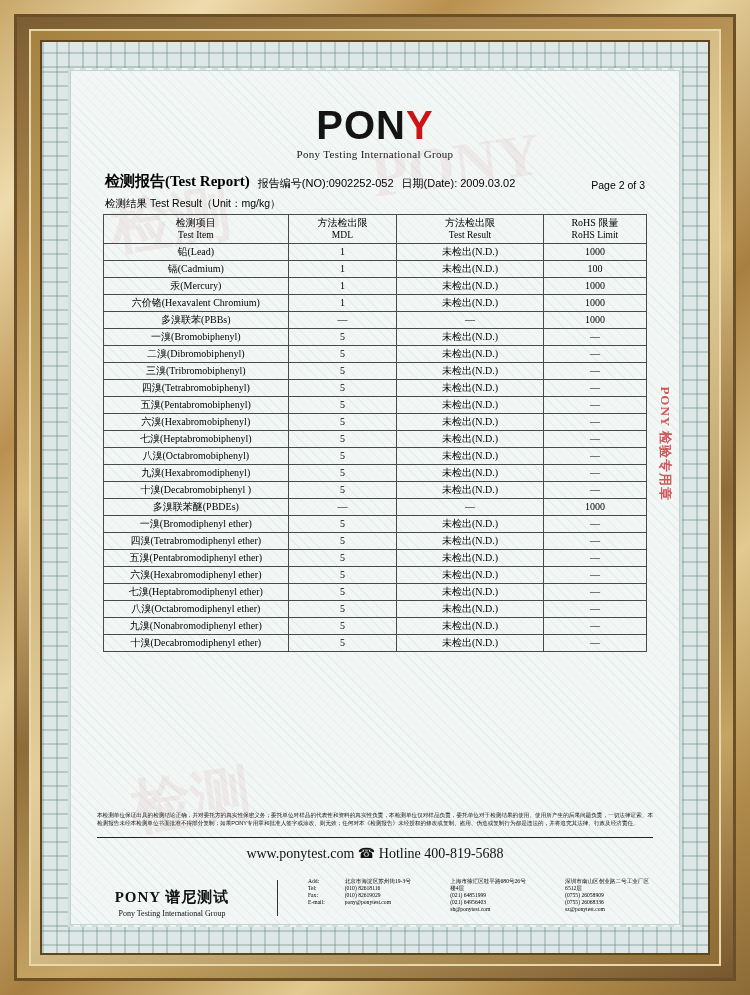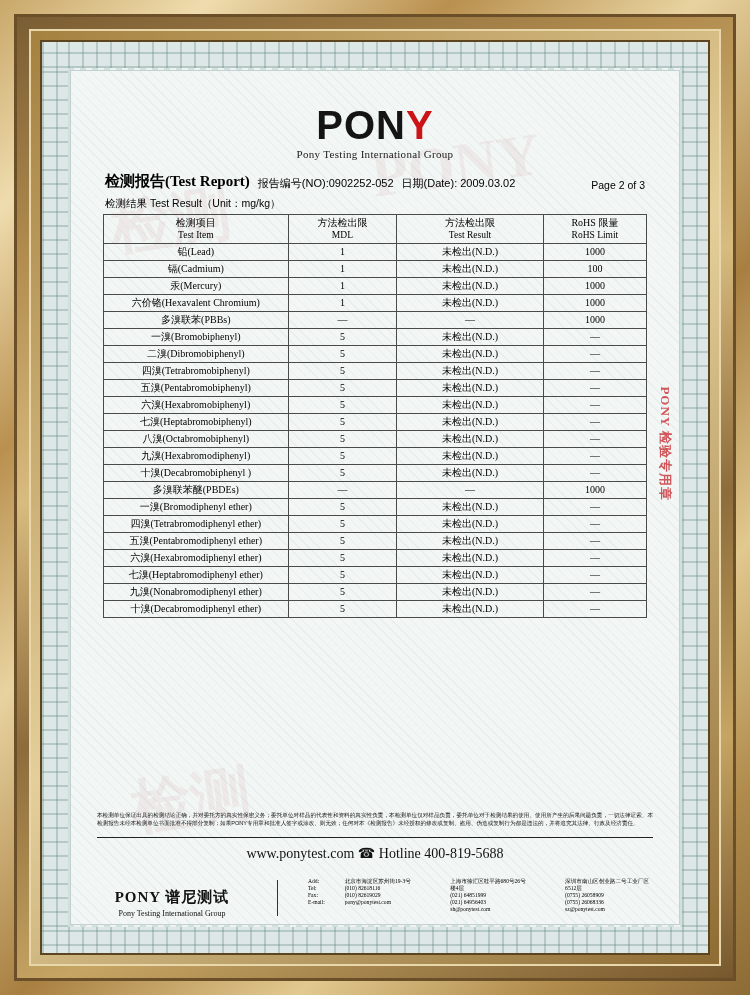--- a/index.html
+++ b/index.html
@@ -264,20 +264,26 @@
                     <td>未检出(N.D.)</td>
                     <td>—</td>
                   </tr>
                   <tr>
                     <td>二溴(Dibromobiphenyl)</td>
                     <td>5</td>
                     <td>未检出(N.D.)</td>
                     <td>—</td>
                   </tr>
                   <tr>
+                    <td>三溴(Tribromobiphenyl)</td>
+                    <td>5</td>
+                    <td>未检出(N.D.)</td>
+                    <td>—</td>
+                  </tr>
+                  <tr>
                     <td>四溴(Tetrabromobiphenyl)</td>
                     <td>5</td>
                     <td>未检出(N.D.)</td>
                     <td>—</td>
                   </tr>
                   <tr>
                     <td>五溴(Pentabromobiphenyl)</td>
                     <td>5</td>
                     <td>未检出(N.D.)</td>
                     <td>—</td>
@@ -337,20 +343,26 @@
                     <td>—</td>
                   </tr>
                   <tr>
                     <td>六溴(Hexabromodiphenyl ether)</td>
                     <td>5</td>
                     <td>未检出(N.D.)</td>
                     <td>—</td>
                   </tr>
                   <tr>
                     <td>七溴(Heptabromodiphenyl ether)</td>
+                    <td>5</td>
+                    <td>未检出(N.D.)</td>
+                    <td>—</td>
+                  </tr>
+                  <tr>
+                    <td>八溴(Octabromodiphenyl ether)</td>
                     <td>5</td>
                     <td>未检出(N.D.)</td>
                     <td>—</td>
                   </tr>
                   <tr>
                     <td>九溴(Nonabromodiphenyl ether)</td>
                     <td>5</td>
                     <td>未检出(N.D.)</td>
                     <td>—</td>
                   </tr>

